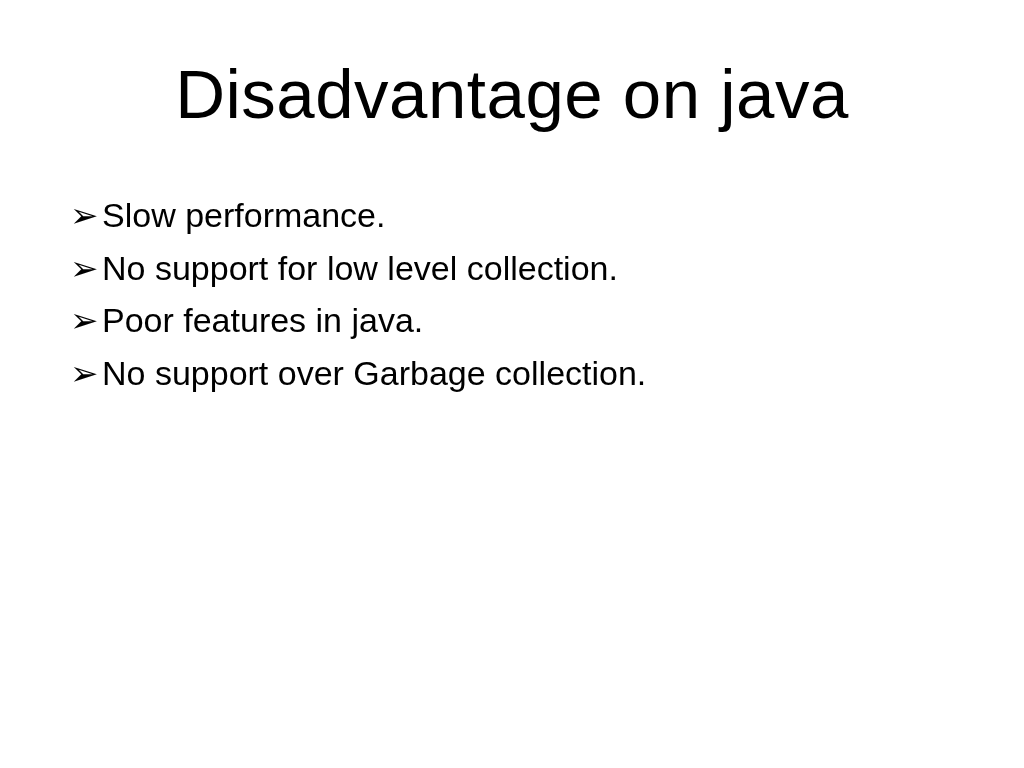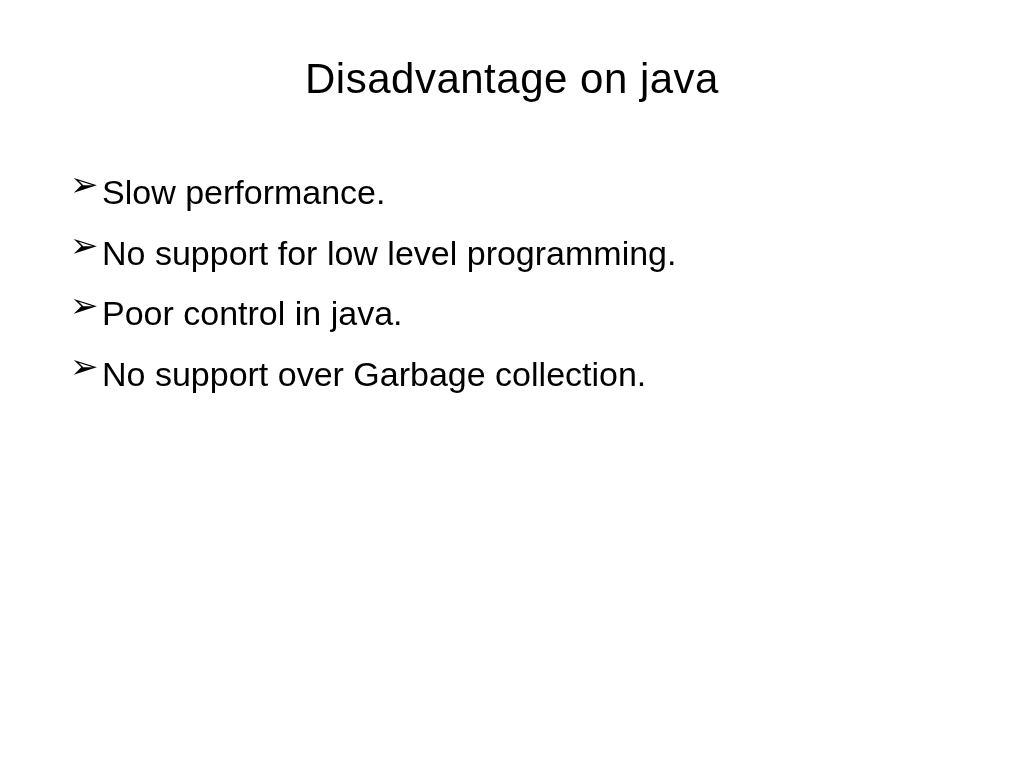--- a/index.html
+++ b/index.html
@@ -12,21 +12,21 @@
       color: #000000;
       overflow: hidden;
     }
     .slide {
       width: 1024px;
       height: 768px;
       box-sizing: border-box;
       padding: 55px 70px 0 70px;
     }
     .title {
-      font-size: 42px;
+      font-size: 69px;
       font-weight: 400;
       text-align: center;
       margin: 0 0 55px 0;
       letter-spacing: 0.5px;
     }
     .bullets {
       list-style: none;
       padding: 0;
       margin: 0;
     }
@@ -37,39 +37,38 @@
       align-items: flex-start;
     }
     .bullet-marker {
       display: inline-block;
       margin-right: 4px;
       width: 28px;
       flex-shrink: 0;
     }
     .bullet-text {
       flex: 1;
-      margin-top: 8px;
     }
   </style>
 </head>
 <body>
 
 <div class="slide">
   <h1 class="title">Disadvantage on java</h1>
   <ul class="bullets">
     <li>
       <span class="bullet-marker">➢</span>
       <span class="bullet-text">Slow performance.</span>
     </li>
     <li>
       <span class="bullet-marker">➢</span>
-      <span class="bullet-text">No support for low level programming.</span>
+      <span class="bullet-text">No support for low level collection.</span>
     </li>
     <li>
       <span class="bullet-marker">➢</span>
-      <span class="bullet-text">Poor control in java.</span>
+      <span class="bullet-text">Poor features in java.</span>
     </li>
     <li>
       <span class="bullet-marker">➢</span>
       <span class="bullet-text">No support over Garbage collection.</span>
     </li>
   </ul>
 </div>
 
 </body></html>

